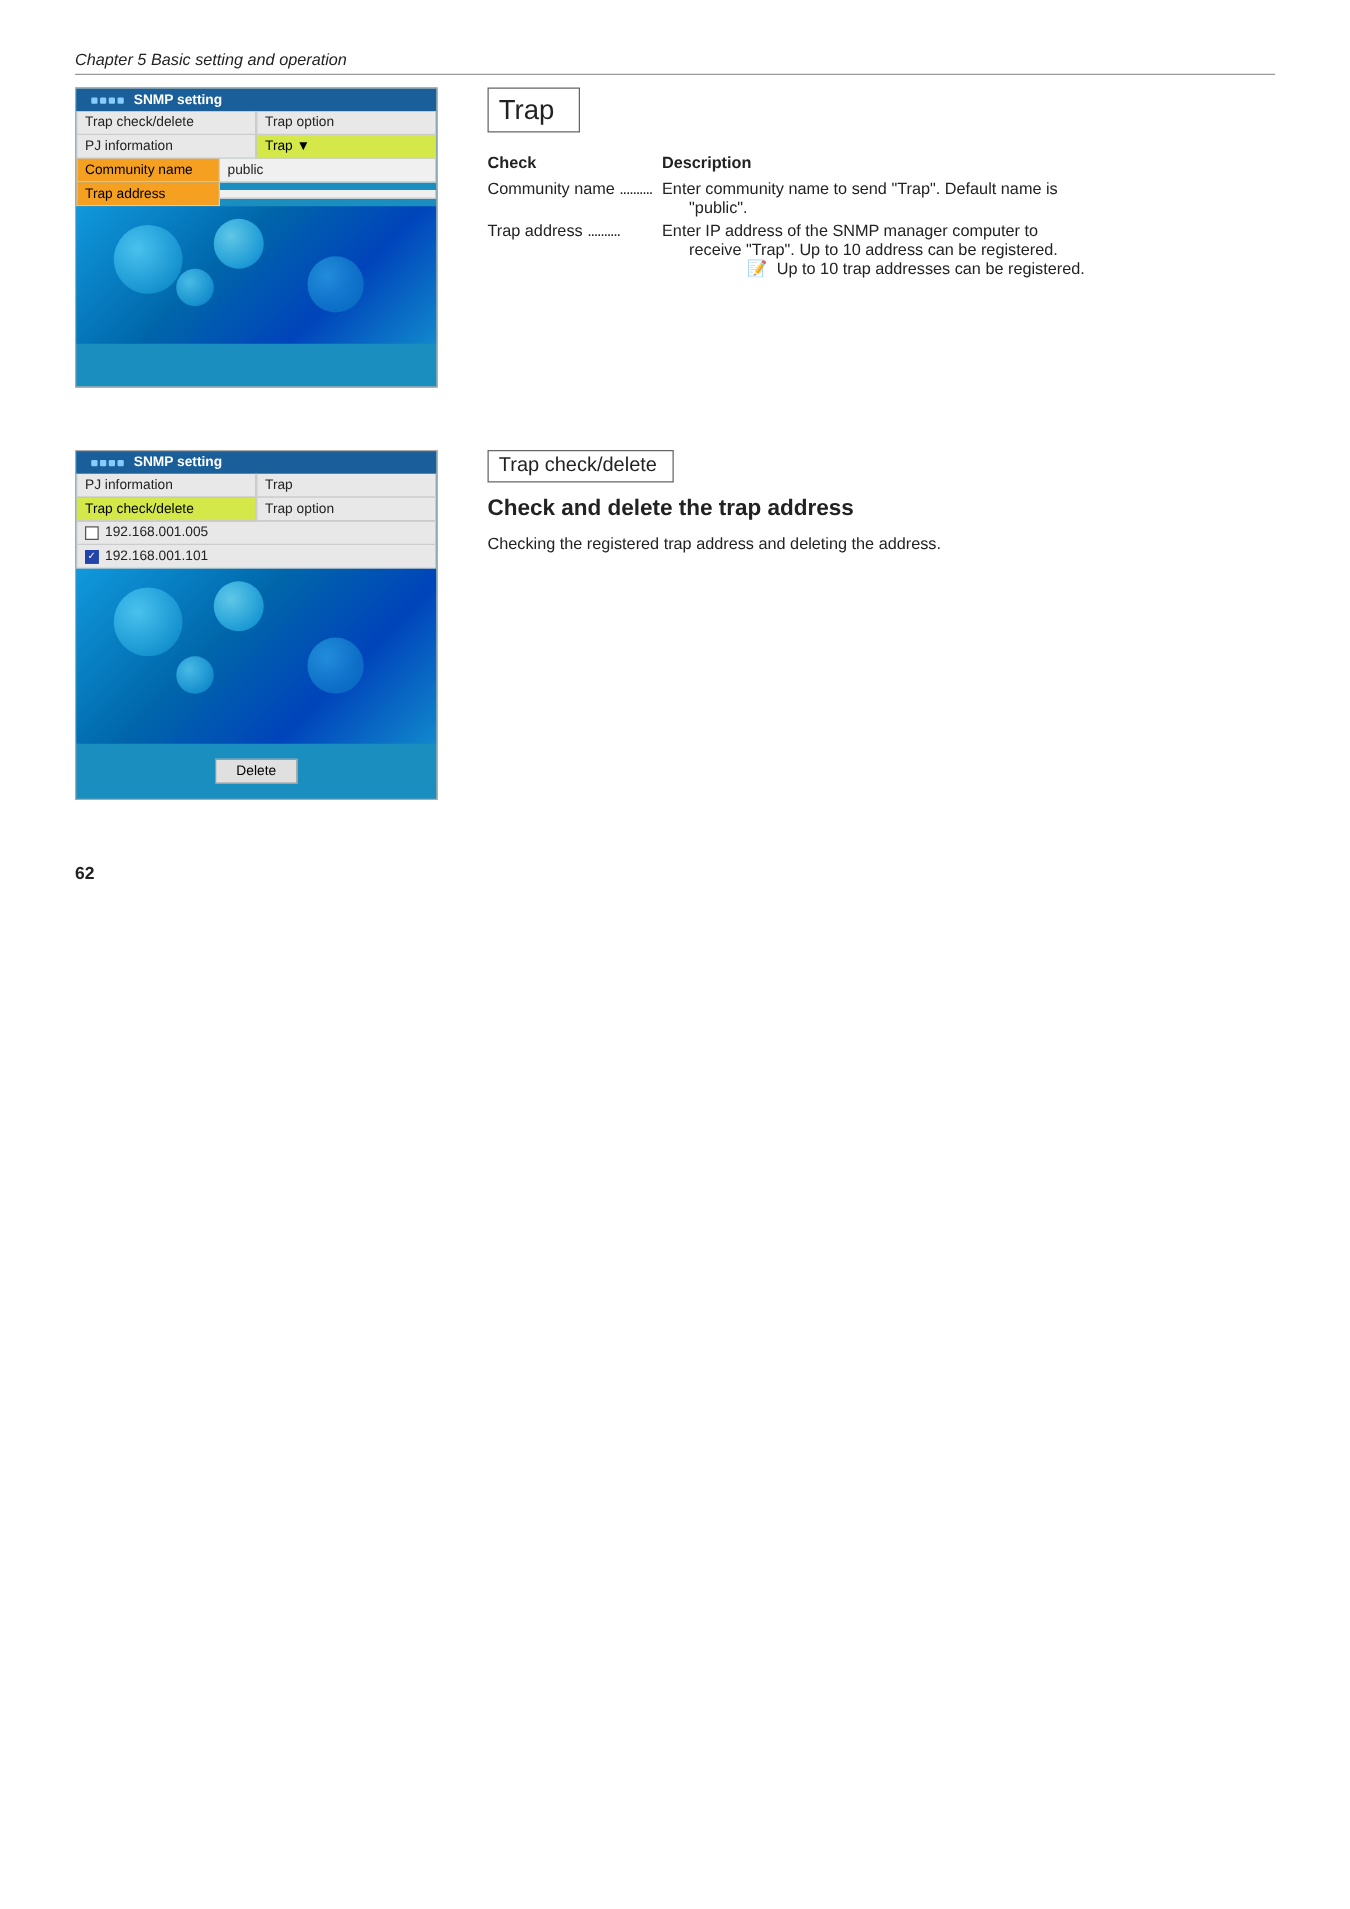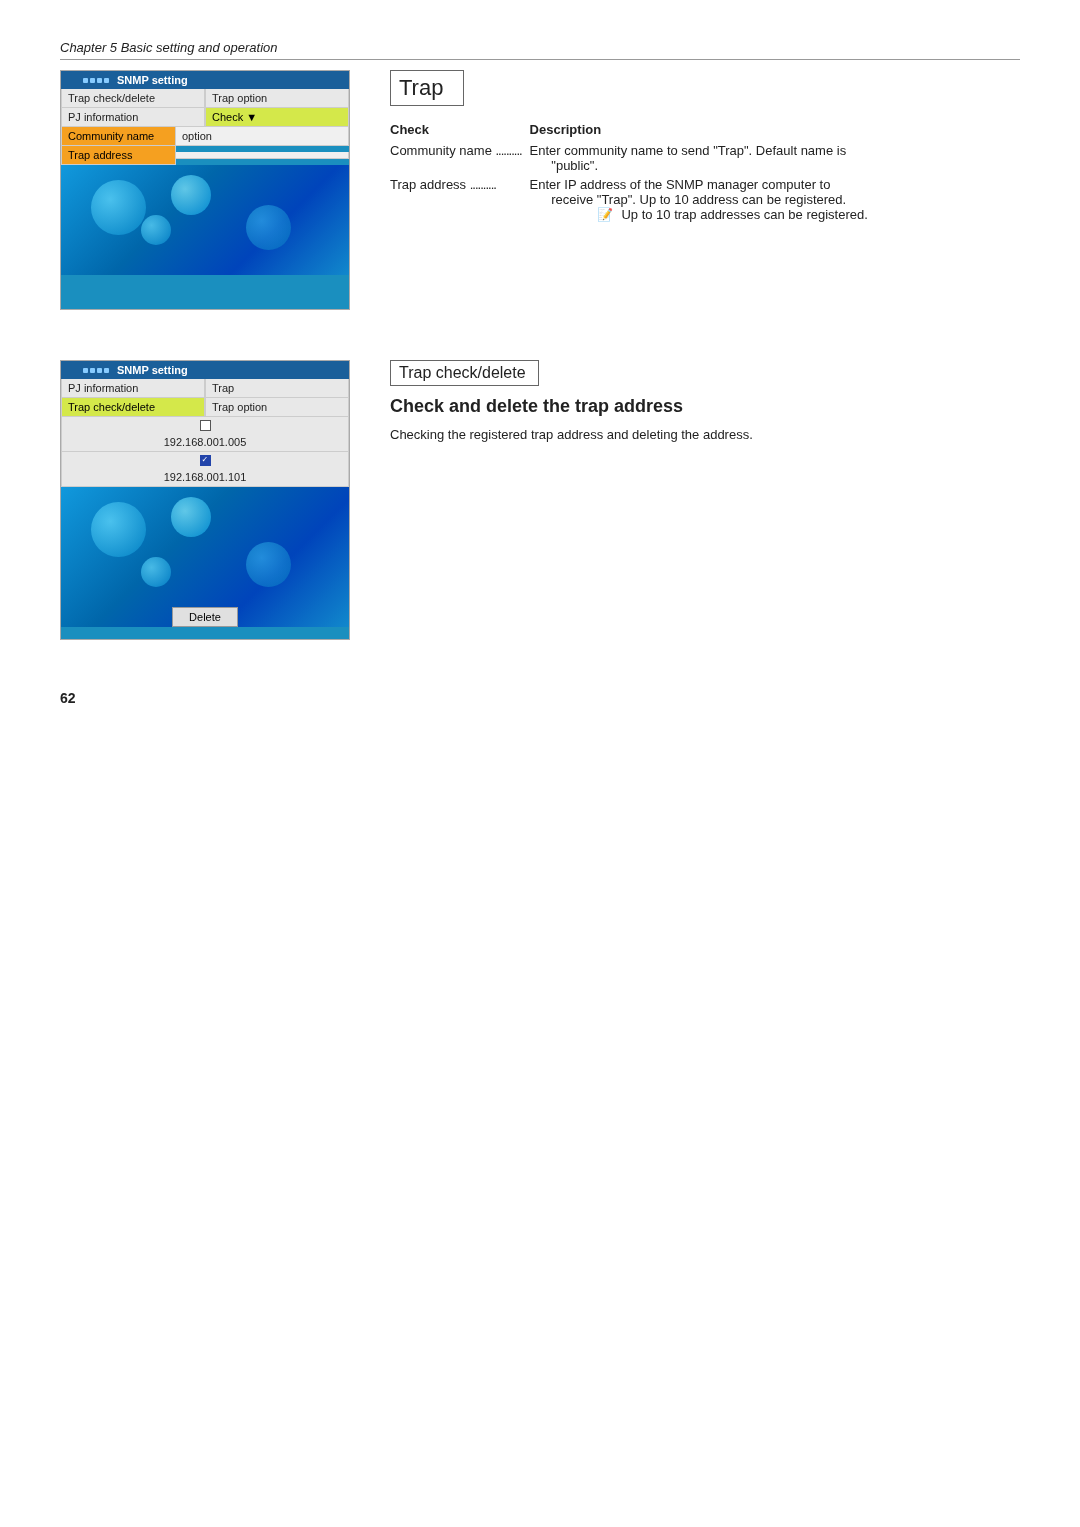--- a/index.html
+++ b/index.html
@@ -38,21 +38,21 @@
       flex-shrink: 0;
       position: relative;
       overflow: hidden;
     }
 
     .snmp-title-bar {
       background: #1a5f9a;
       color: #fff;
       font-size: 11px;
       font-weight: bold;
-      padding: 3px 22px;
+      padding: 3px 12px;
       display: flex;
       align-items: center;
       gap: 5px;
     }
 
     .snmp-title-bar .dots {
       display: inline-flex;
       gap: 2px;
       margin-right: 3px;
     }
@@ -215,21 +215,21 @@
     .page-number {
       text-align: left;
       font-size: 14px;
       font-weight: bold;
       margin-top: 28px;
     }
 
     
     .snmp-checkbox-row {
       display: flex;
-      flex-direction: column;
+      flex-direction: row;
       align-items: center;
       padding: 3px 6px;
       background: #e8e8e8;
       border: 1px solid #ccc;
       border-top: none;
       font-size: 11px;
       gap: 5px;
     }
 
     .snmp-checkbox {
@@ -298,26 +298,26 @@
       <span>SNMP setting</span>
     </div>
 
     <div class="snmp-menu-row">
       <div class="snmp-menu-cell">Trap check/delete</div>
       <div class="snmp-menu-cell">Trap option</div>
     </div>
 
     <div class="snmp-menu-row">
       <div class="snmp-menu-cell">PJ information</div>
-      <div class="snmp-menu-cell active-yellow">Check ▼</div>
+      <div class="snmp-menu-cell active-yellow">Trap ▼</div>
     </div>
 
     <div class="snmp-field-row">
       <div class="snmp-label orange-bg">Community name</div>
-      <div class="snmp-value">option</div>
+      <div class="snmp-value">public</div>
     </div>
 
     <div class="snmp-field-row">
       <div class="snmp-label orange-bg">Trap address</div>
       <div class="snmp-value"></div>
     </div>
 
     <div class="snmp-bubbles">
       <div class="bubble" style="width:55px;height:55px;background:radial-gradient(circle at 35% 35%, #66ddff, #0088cc);top:15px;left:30px;"></div>
       <div class="bubble" style="width:40px;height:40px;background:radial-gradient(circle at 35% 35%, #88eeff, #0099dd);top:10px;left:110px;"></div>

